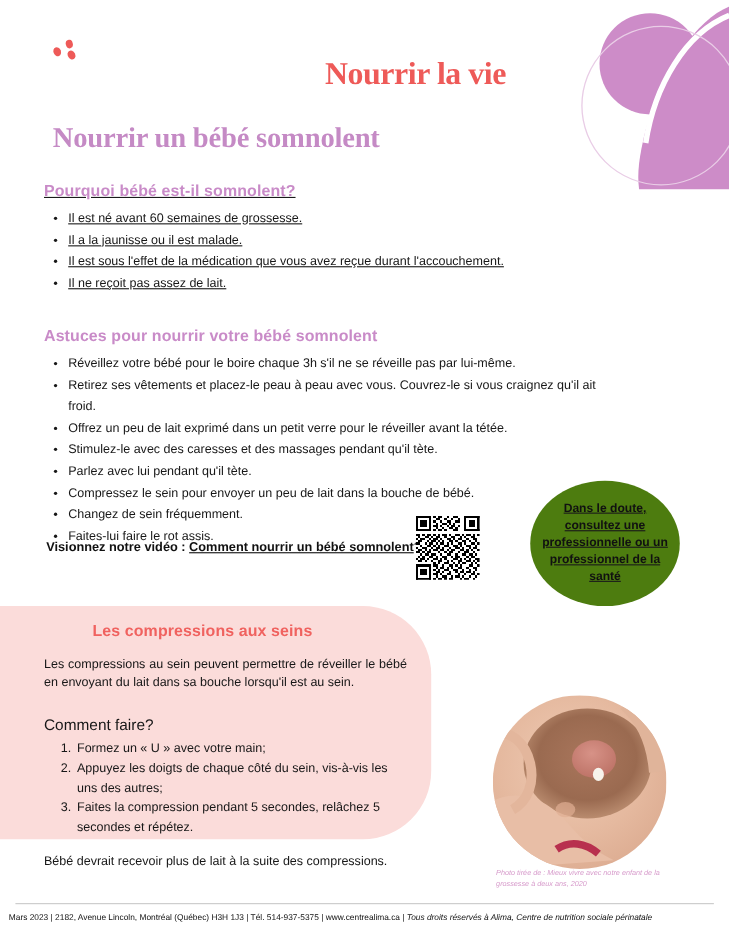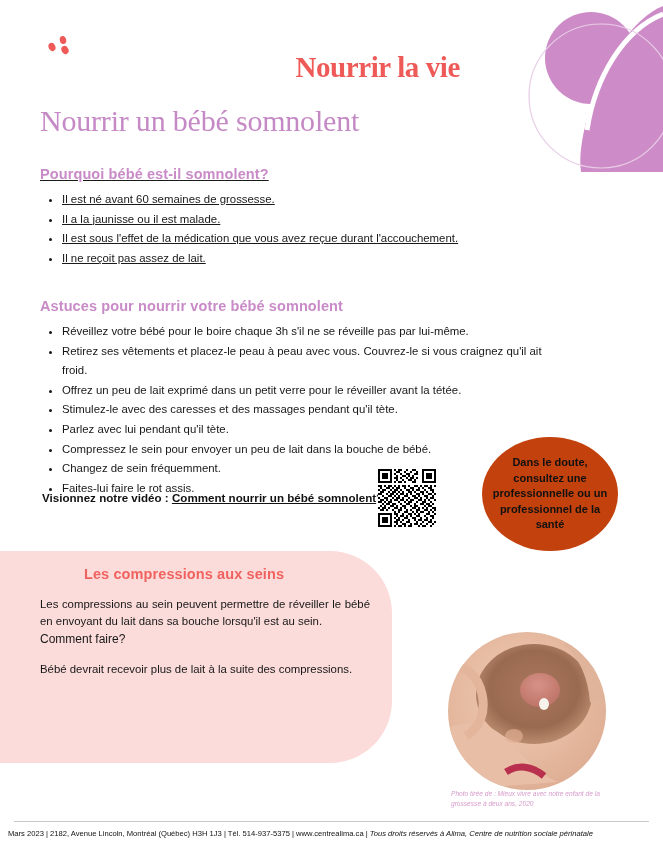--- a/index.html
+++ b/index.html
@@ -50,24 +50,24 @@
     margin: 0;
     padding-top: 16px;
     line-height: 1.05;
   }
 
   
   .main-title {
     position: absolute;
     left: 40px;
     top: 104px;
-    margin: 0;
+    margin: 8px;
     font-family: "Liberation Serif", serif;
-    font-weight: normal;
-    font-size: 30px;
+    font-weight: bold;
+    font-size: 26px;
     line-height: 1.1;
     letter-spacing: -0.2px;
     color: #C58AC5;
     z-index: 3;
   }
 
   
   .sec-heading {
     margin: 0;
     font-size: 14.5px;
@@ -103,26 +103,27 @@
   .sec-tips  { position: absolute; left: 40px; top: 298px; width: 520px; }
 
   
   .callout-circle {
     position: absolute;
     left: 482px;
     top: 437px;
     width: 136px;
     height: 114px;
     border-radius: 50%;
-    background: #c2410c;
+    background: #4d7c0f;
     display: flex;
     align-items: center;
     justify-content: center;
     text-align: center;
     z-index: 4;
+    text-decoration: underline;
   }
   .callout-circle p {
     margin: 0;
     padding: 0 10px;
     font-size: 11px;
     font-weight: bold;
     line-height: 1.42;
     color: #111;
   }
 
@@ -169,22 +170,22 @@
     z-index: 3;
   }
   .panel-para {
     margin: 14px 0 0 0;
     font-size: 11.4px;
     line-height: 1.5;
     color: #171717;
     text-align: justify;
   }
   .panel-sub {
-    margin: 0 0 0 0;
-    font-size: 12px;
+    margin: 19px 0 0 0;
+    font-size: 14px;
     line-height: 1.5;
     color: #171717;
   }
   .panel-closing {
     margin: 13px 0 6px 0;
     font-size: 11.4px;
     line-height: 1.5;
     color: #171717;
   }
 
@@ -520,20 +521,25 @@
     <rect x="26" y="28" width="1" height="1"></rect>
   </g>
 </svg>
 
 <div class="pink-panel"></div>
 
 <div class="panel-inner">
   <h2 class="sec-heading coral">Les compressions aux seins</h2>
   <p class="panel-para">Les compressions au sein peuvent permettre de réveiller le bébé en envoyant du lait dans sa bouche lorsqu'il est au sein.</p>
   <p class="panel-sub">Comment faire?</p>
+  <ol class="doc-olist">
+    <li>Formez un « U » avec votre  main;</li>
+    <li>Appuyez les doigts de chaque côté du sein, vis-à-vis les uns des autres;</li>
+    <li>Faites la compression pendant 5 secondes, relâchez 5 secondes et répétez.</li>
+  </ol>
   <p class="panel-closing">Bébé devrait recevoir plus de lait à la suite des compressions.</p>
 </div>
 
 <div class="photo-wrap">
   <svg viewBox="0 0 158 158" width="158" height="158">
     <defs>
       <radialGradient id="skin" cx="45%" cy="40%" r="75%">
         <stop offset="0%" stop-color="#EFCBB4"></stop>
         <stop offset="55%" stop-color="#E5B99F"></stop>
         <stop offset="100%" stop-color="#D9A78C"></stop>

